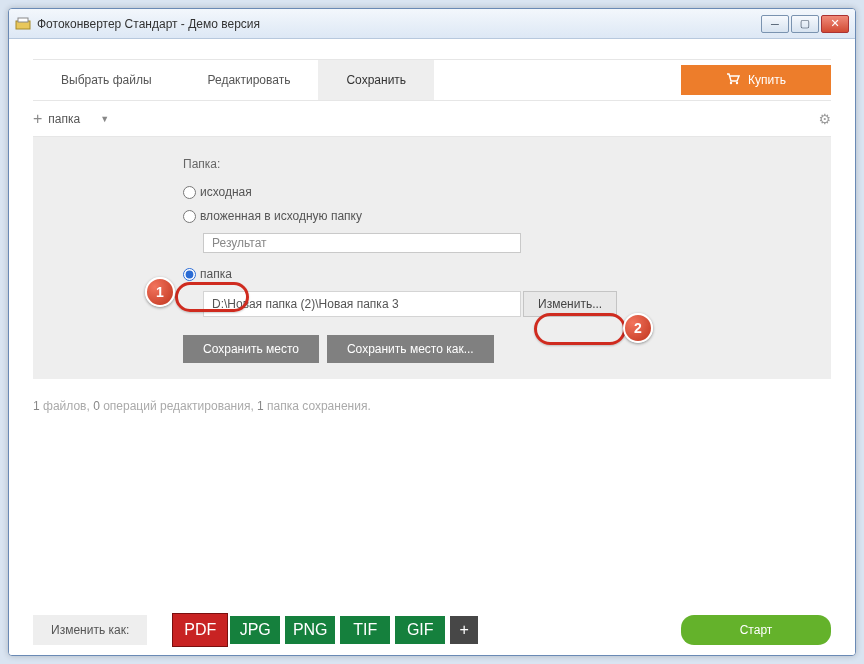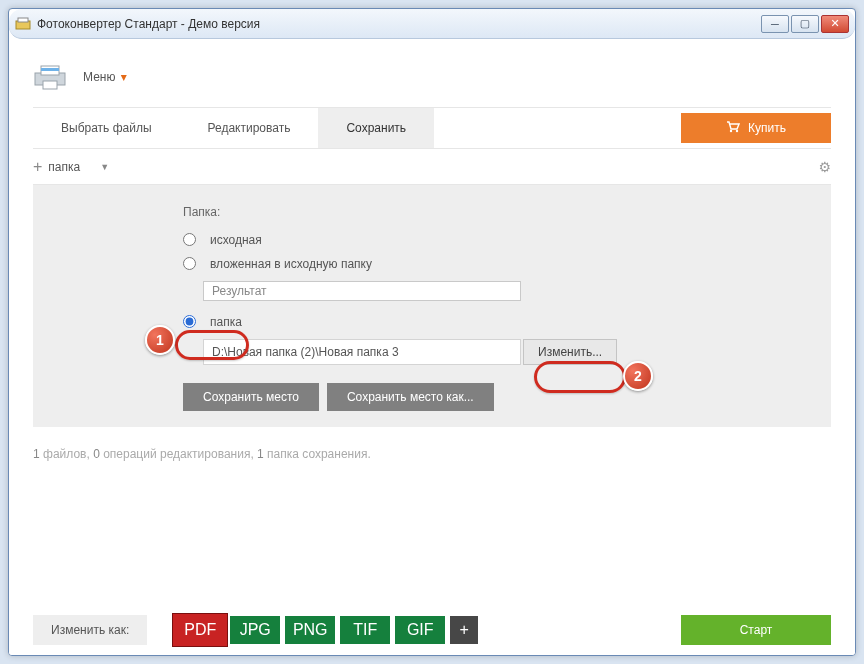--- a/index.html
+++ b/index.html
@@ -1,18 +1,18 @@
 <!DOCTYPE html>
 <html><head>
 <meta charset="utf-8">
 <style>
 * { box-sizing: border-box; margin: 0; padding: 0; font-family: "Segoe UI", Tahoma, sans-serif; font-size: 12px; }
 body { background: #d9e4f1; padding: 8px; }
 .window { width: 848px; height: 648px; background: #fff; border: 1px solid #6a8ab5; border-radius: 4px; box-shadow: 0 0 6px rgba(0,0,0,.2); overflow: hidden; display: flex; flex-direction: column; }
-.titlebar { height: 30px; background: linear-gradient(#f3f7fc,#dde8f5); display: flex; align-items: center; padding: 0 6px; border-bottom: 1px solid #b7c8dd; border-radius: 13px; }
+.titlebar { height: 30px; background: linear-gradient(#f3f7fc,#dde8f5); display: flex; align-items: center; padding: 0 6px; border-bottom: 1px solid #b7c8dd; }
 .titlebar .app-icon { width: 16px; height: 16px; margin-right: 6px; display:inline-flex;align-items:center;justify-content:center;}
 .titlebar .title { flex: 1; color: #333; }
 .winbtns { display: flex; gap: 2px; }
 .winbtn { width: 28px; height: 18px; border: 1px solid #7a93b0; border-radius: 2px; background: linear-gradient(#f6f9fd,#d7e3f0); display: flex; align-items: center; justify-content: center; font-size: 11px; color:#3b4a5d;}
 .winbtn.close { background: linear-gradient(#f08b7a,#d14a33); color: #fff; border-color:#a33; }
 .client { flex: 1; background: #fff; padding: 14px 24px 10px 24px; display:flex; flex-direction:column; }
 .menubar { display: flex; align-items: center; height: 48px; }
 .menubar .printer-icon { width:36px; height:28px; margin-right:14px; display:inline-flex;align-items:center;justify-content:center;}
 .menu-btn { color: #555; cursor: pointer; }
 .menu-btn .caret { color: #e46a17; margin-left: 2px; }
@@ -25,38 +25,38 @@
 .subbar .plus { color:#8a8a8a; font-size:16px; margin-right:6px;}
 .subbar .folder-dd { color:#555; display:flex; align-items:center; gap:20px; cursor:pointer;}
 .subbar .caret2 { color:#888; font-size:9px;}
 .subbar .sp { flex:1; }
 .gear { color:#9c9c9c; cursor:pointer; font-size:14px;}
 .tabstrip { display:flex; margin-top:14px; }
 .smalltab { background:#eeeeee; padding: 8px 14px; font-size:12px; color:#555; display:flex; align-items:center; gap:14px; }
 .smalltab .x { color:#aaa; cursor:pointer; }
 .panel { background:#eeeeee; padding: 20px 30px 16px 150px; position:relative; }
 .label-folder { color:#666; margin-bottom: 14px; }
-.radio-row { display:flex; align-items:flex-start; gap:14px; margin: 10px 0; color:#555; position:relative;}
+.radio-row { display:flex; align-items:center; gap:4px; margin: 10px 0; color:#555; position:relative;}
 input[type=radio] { width:13px; height:13px; accent-color:#2a6bd4;}
 .text-input { width: 318px; height: 20px; border:1px solid #c9c9c9; background:#fff; padding: 0 8px; color:#888; display:flex; align-items:center; margin-left:20px;}
 .path-row { display:flex; align-items:center; margin-left:20px; margin-top:4px; position:relative;}
 .path-display { width:318px; height:26px; background:#fff; border:1px solid #d4d4d4; padding:0 8px; color:#555; display:flex; align-items:center;}
 .change-btn { height:26px; padding:0 14px; background:#e8e8e8; border:1px solid #c4c4c4; margin-left:2px; color:#444; cursor:pointer; display:flex;align-items:center;}
 .btn-row { display:flex; gap:8px; margin-top:18px; }
 .gray-btn { background:#808080; color:#ffffff; height:28px; padding:0 20px; display:flex; align-items:center; cursor:pointer;}
 .status { color:#aaa; margin-top: 20px; }
 .status b { color:#888; font-weight:normal;}
 .bottom-bar { display:flex; align-items:center; margin-top:auto; padding-top:14px;}
 .save-as-label { background:#eeeeee; height:30px; padding:0 18px; display:flex; align-items:center; color:#555; margin-right:28px;}
 .fmt { width:50px; height:28px; display:flex; align-items:center; justify-content:center; color:#fff; margin-right:5px; cursor:pointer; font-size:16px;}
 .fmt.pdf { background:#c82323; box-shadow:0 0 0 2px #c82323, 0 0 0 3px #7a0f0f;}
 .fmt.dim { background:#15803d; }
 .fmt.plus { background:#474747; width:28px; font-size:16px;}
 .bottom-bar .sp2 { flex:1; }
-.start-btn { background:#64b22b; color:#fff; width:150px; height:30px; display:flex; align-items:center; justify-content:center; cursor:pointer;}
+.start-btn { background:#64b22b; color:#fff; width:150px; height:30px; display:flex; align-items:center; justify-content:center; cursor:pointer;border-radius:13px;}
 
 
 .callout-ring { position:absolute; border:3px solid #cf2b1f; border-radius:18px; pointer-events:none; box-shadow:0 1px 2px rgba(0,0,0,.2);}
 .ring1 { left:142px; top:145px; width:74px; height:30px;}
 .ring2 { left:501px; top:176px; width:92px; height:32px;}
 .badge { position:absolute; width:30px; height:30px; border-radius:50%; background:radial-gradient(circle at 30% 30%, #f2745d, #c0341d); color:#fff; display:flex; align-items:center; justify-content:center; font-weight:bold; font-size:14px; border:2px solid #fff; box-shadow:0 1px 3px rgba(0,0,0,.4); pointer-events:none;}
 .badge1 { left:112px; top:140px;}
 .badge2 { left:590px; top:176px;}
 </style>
 </head>
@@ -72,33 +72,20 @@
     </span>
     <span class="title">Фотоконвертер Стандарт - Демо версия</span>
     <div class="winbtns">
       <div class="winbtn">─</div>
       <div class="winbtn">▢</div>
       <div class="winbtn close">✕</div>
     </div>
   </div>
 
   <div class="client">
-    <div class="menubar">
-      <span class="printer-icon">
-        <svg width="36" height="28">
-            <rect x="2" y="10" width="30" height="12" fill="#cfd6dc" stroke="#9aa3ab"></rect>
-            <rect x="8" y="3" width="18" height="9" fill="#fff" stroke="#9aa3ab"></rect>
-            <rect x="8" y="5" width="18" height="3" fill="#6fb2e8"></rect>
-            <rect x="10" y="18" width="14" height="8" fill="#fff" stroke="#9aa3ab"></rect>
-          </svg>
-      </span>
-      <span class="menu-btn">
-        <span>Меню</span><span class="caret"> ▾</span>
-      </span>
-    </div>
 
     <div class="tabs-row">
       <div class="tab">Выбрать файлы</div>
       <div class="tab">Редактировать</div>
       <div class="tab active">Сохранить</div>
       <div class="spacer"></div>
       <div class="buy-btn">
         <span>
           <svg width="14" height="12">
               <path d="M1 1h2l2 7h6l2-5H4" stroke="#fff" fill="none" stroke-width="1.4"></path>

